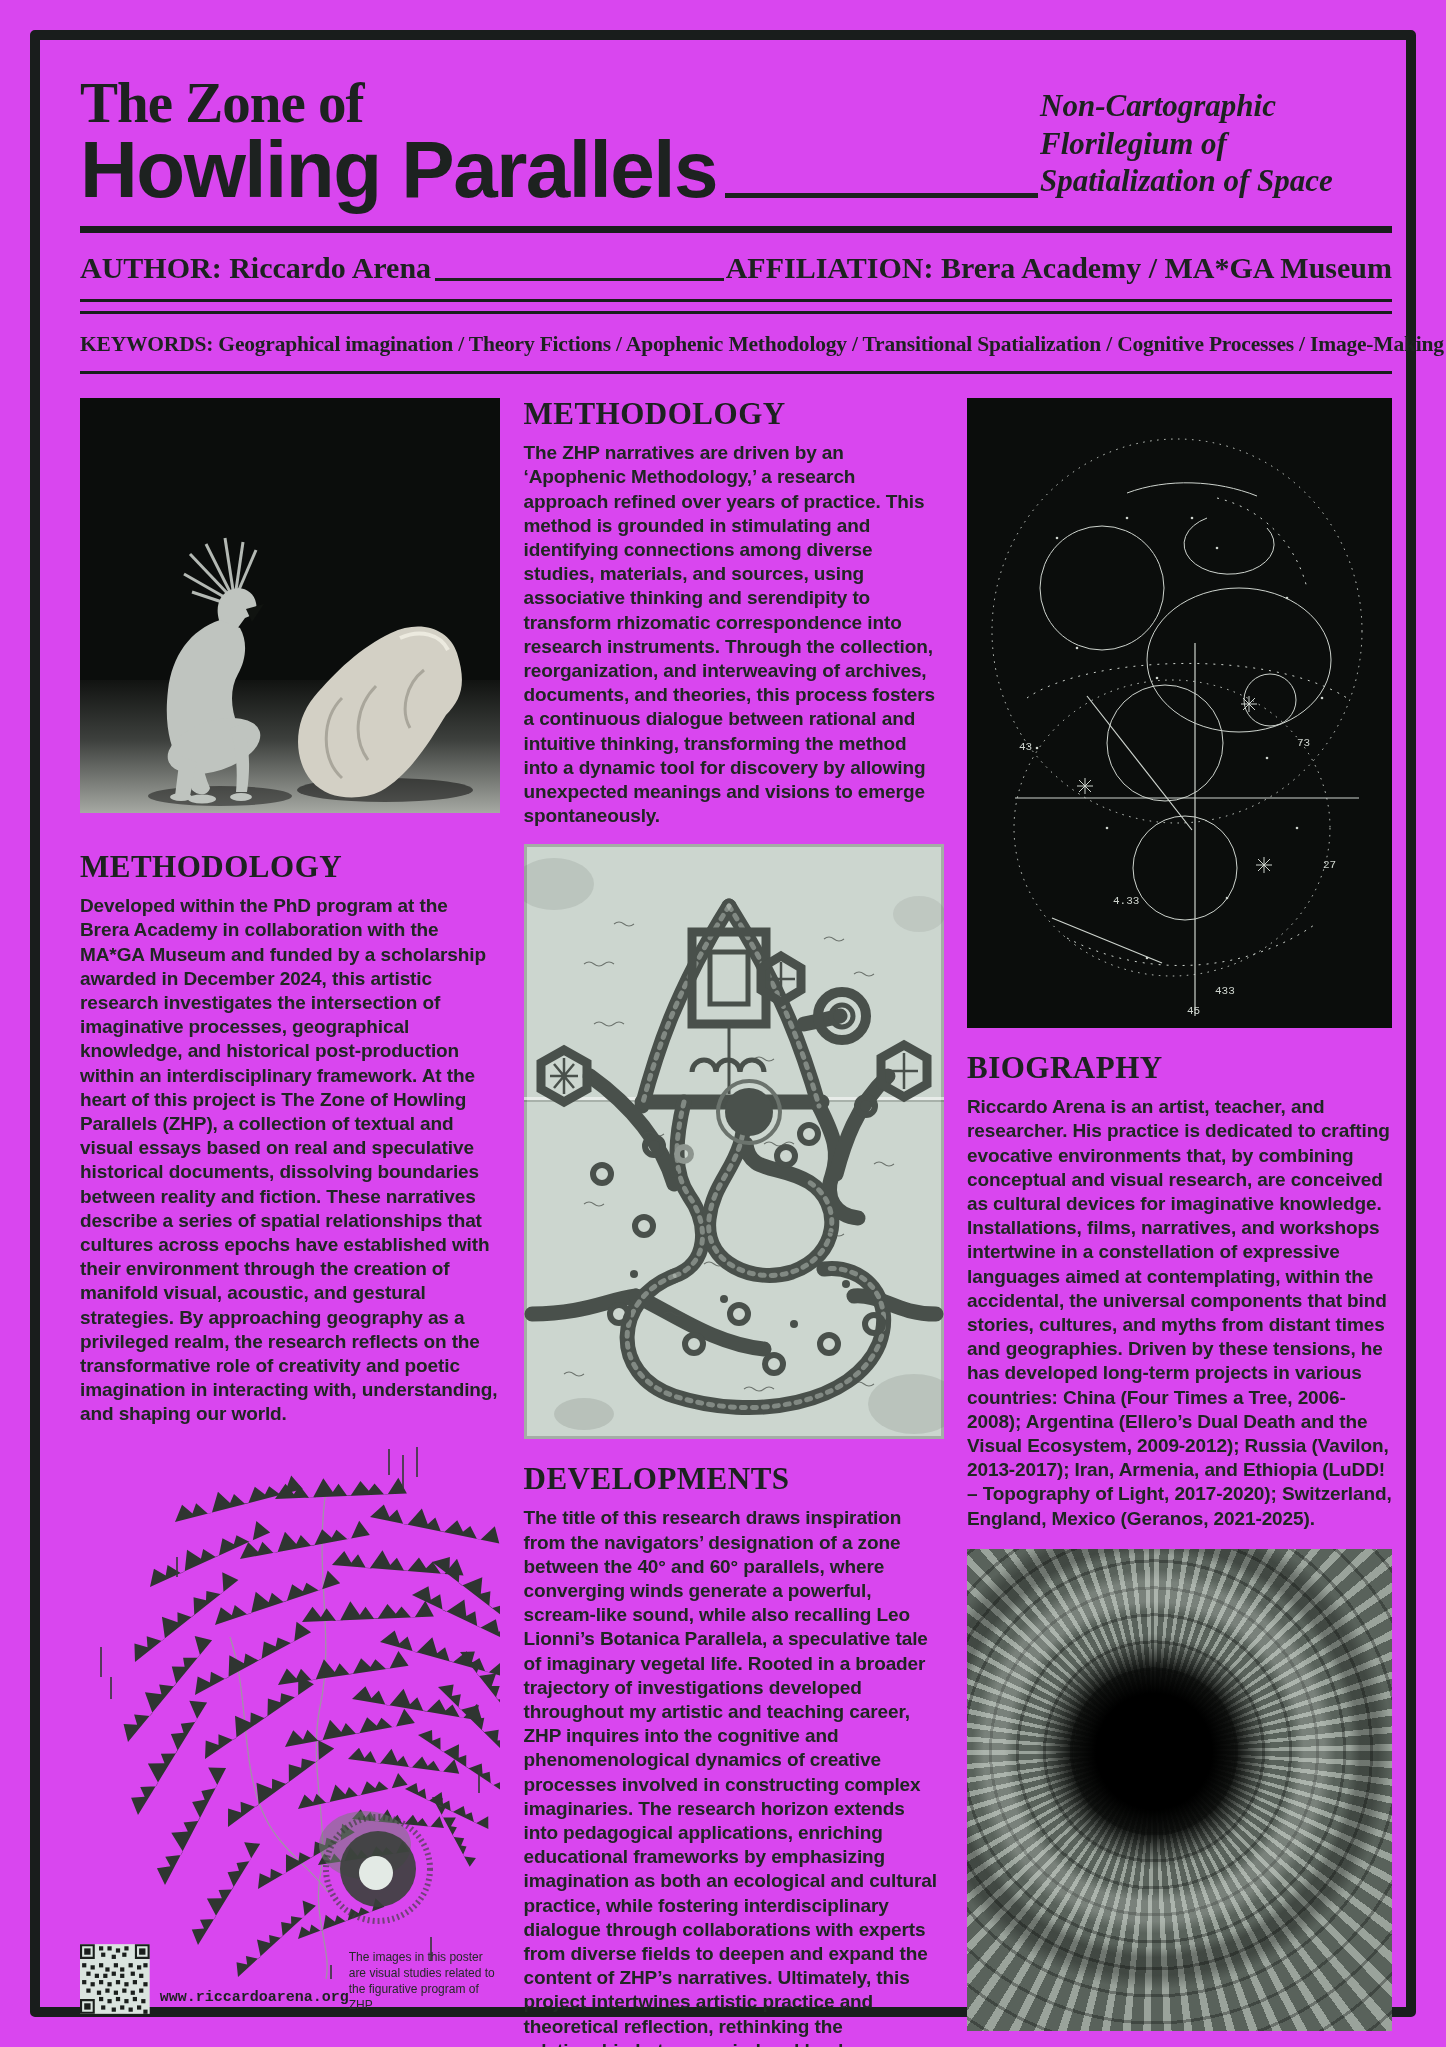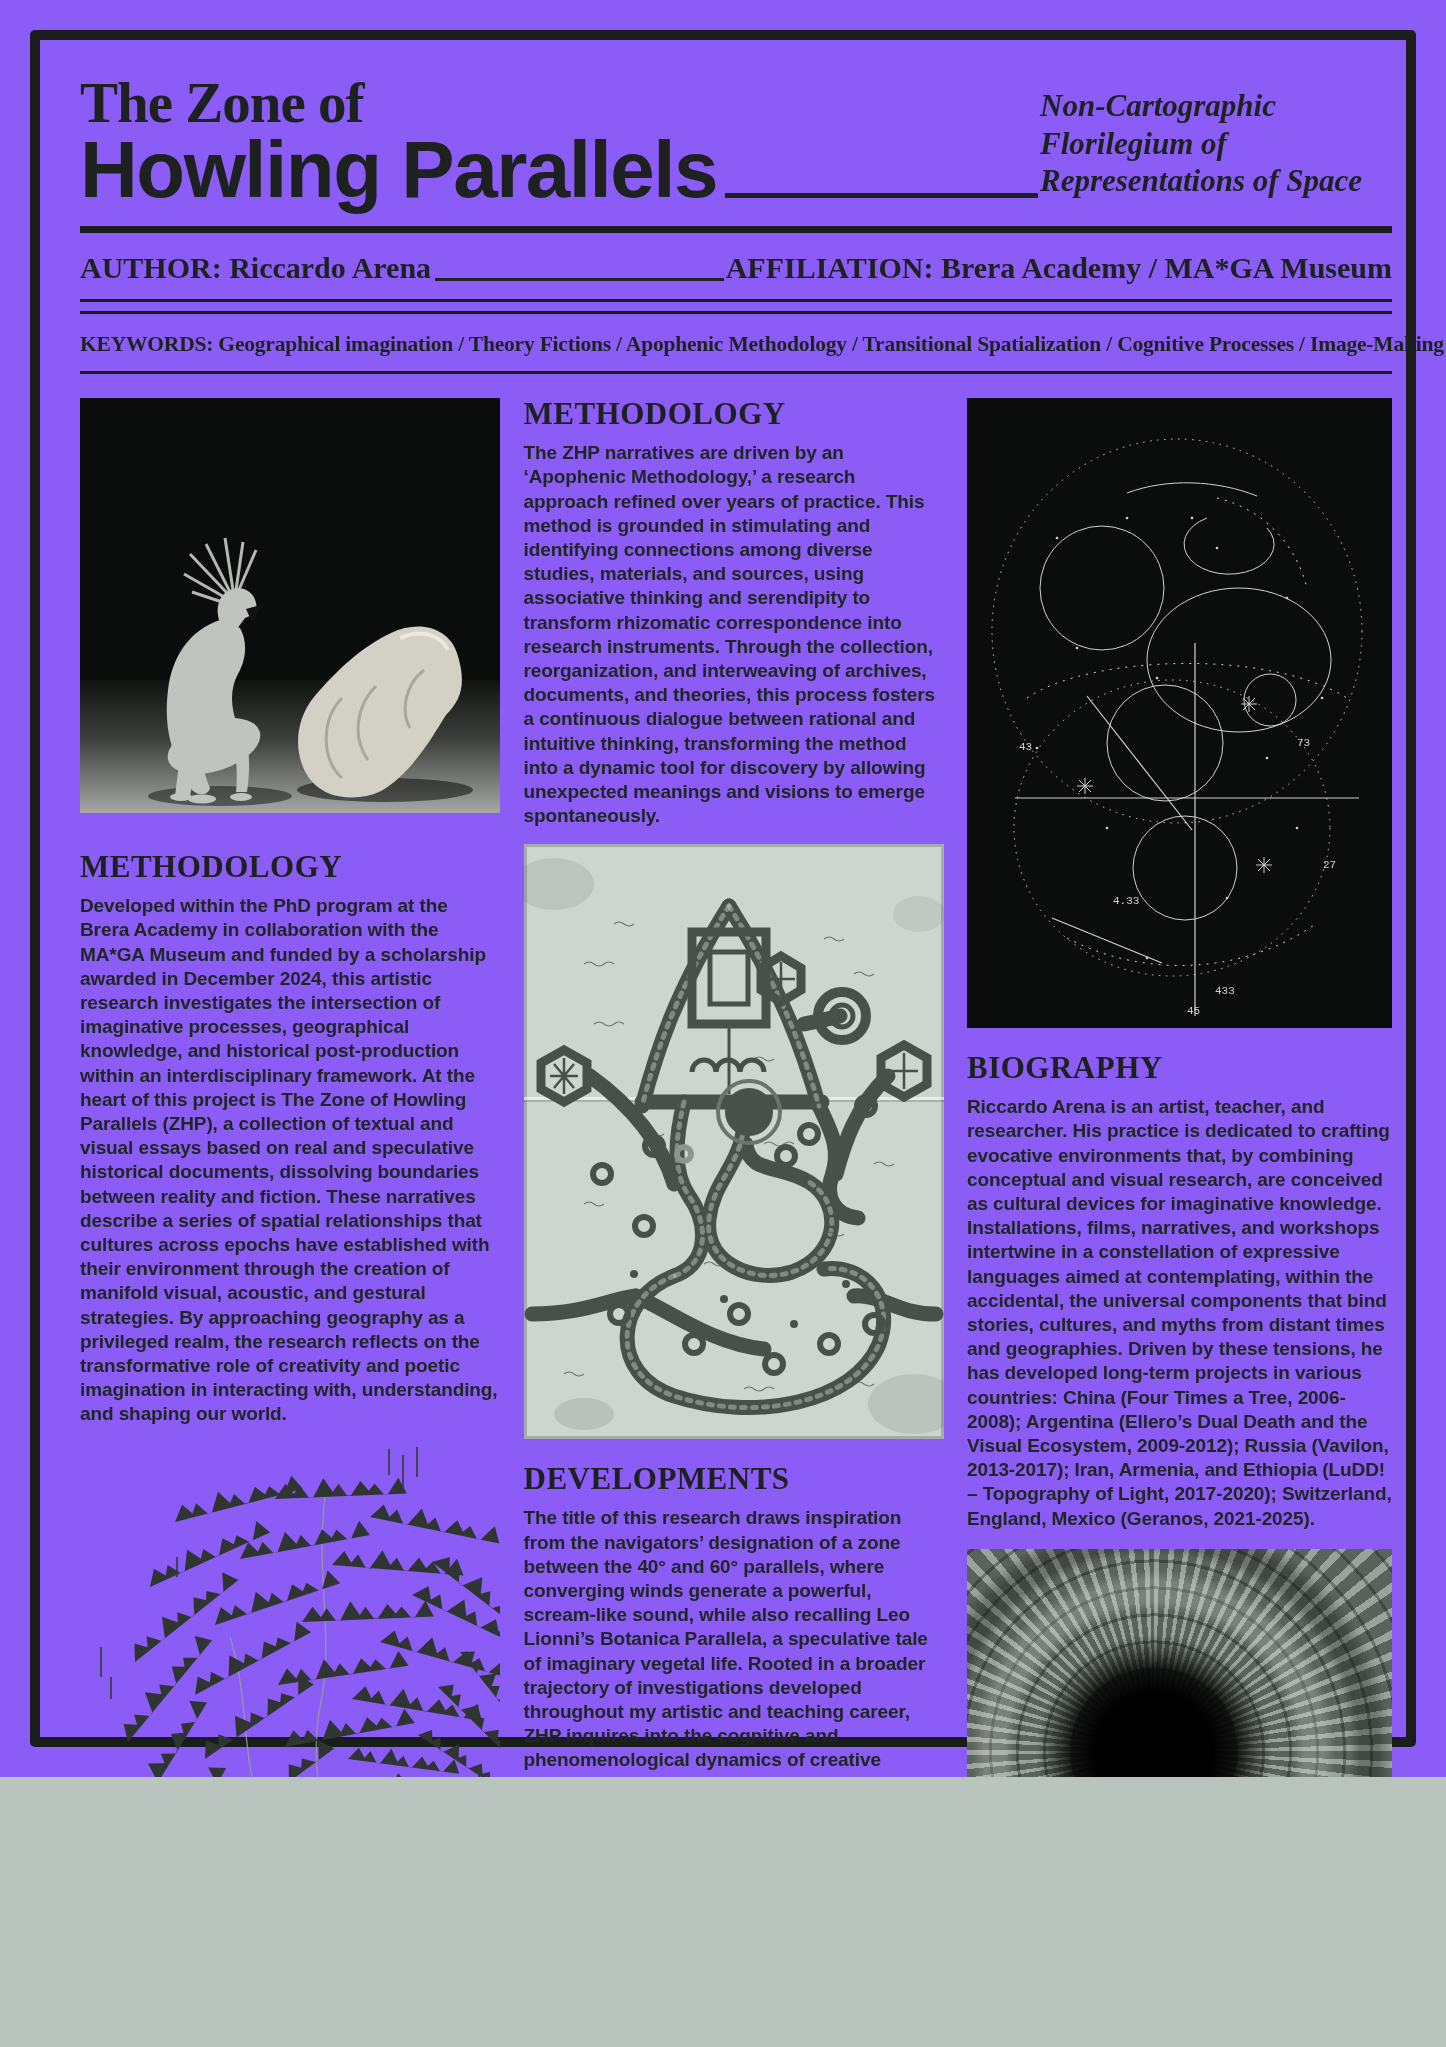--- a/index.html
+++ b/index.html
@@ -1,16 +1,16 @@
 <!DOCTYPE html>
 <html lang="en"><head>
 <meta charset="utf-8">
 <style>
   html,body{margin:0;padding:0;background:#b9c4be;}
-  .poster{position:relative;width:1446px;height:1777px;background:#8b5cf6;overflow:hidden;
+  .poster{position:relative;width:1446px;height:2047px;background:#d946ef;overflow:hidden;
           font-family:"Liberation Sans",sans-serif;color:#1d2220;}
   .frame{position:absolute;inset:30px;border:10px solid #191d1c;border-radius:5px;pointer-events:none;}
   .content{position:absolute;left:80px;top:76px;width:1312px;}
 
   
   .hdr{display:flex;align-items:flex-end;}
   .title-block{flex:1;}
   .t1{font-family:"Liberation Serif",serif;font-weight:bold;font-size:57px;line-height:.95;letter-spacing:-1px;}
   .t2row{display:flex;align-items:flex-end;}
   .t2{font-family:Liberation Sans, sans-serif;font-weight:bold;font-size:80px;line-height:1;letter-spacing:-1.5px;}
@@ -64,21 +64,21 @@
       <div class="title-block">
         <div class="t1">The Zone of</div>
         <div class="t2row">
           <span class="t2">Howling Parallels</span>
           <span class="t-fill"></span>
         </div>
       </div>
       <div class="subtitle">
         <div>Non-Cartographic</div>
         <div>Florilegium of</div>
-        <div>Representations of Space</div>
+        <div>Spatialization of Space</div>
       </div>
     </div>
 
     <div class="rule-thick"></div>
 
     <div class="authorrow">
       <span>AUTHOR:</span>&nbsp;<span>Riccardo Arena</span>
       <span class="a-fill"></span>
       <span>AFFILIATION:</span>&nbsp;<span>Brera Academy / MA*GA Museum</span>
     </div>

